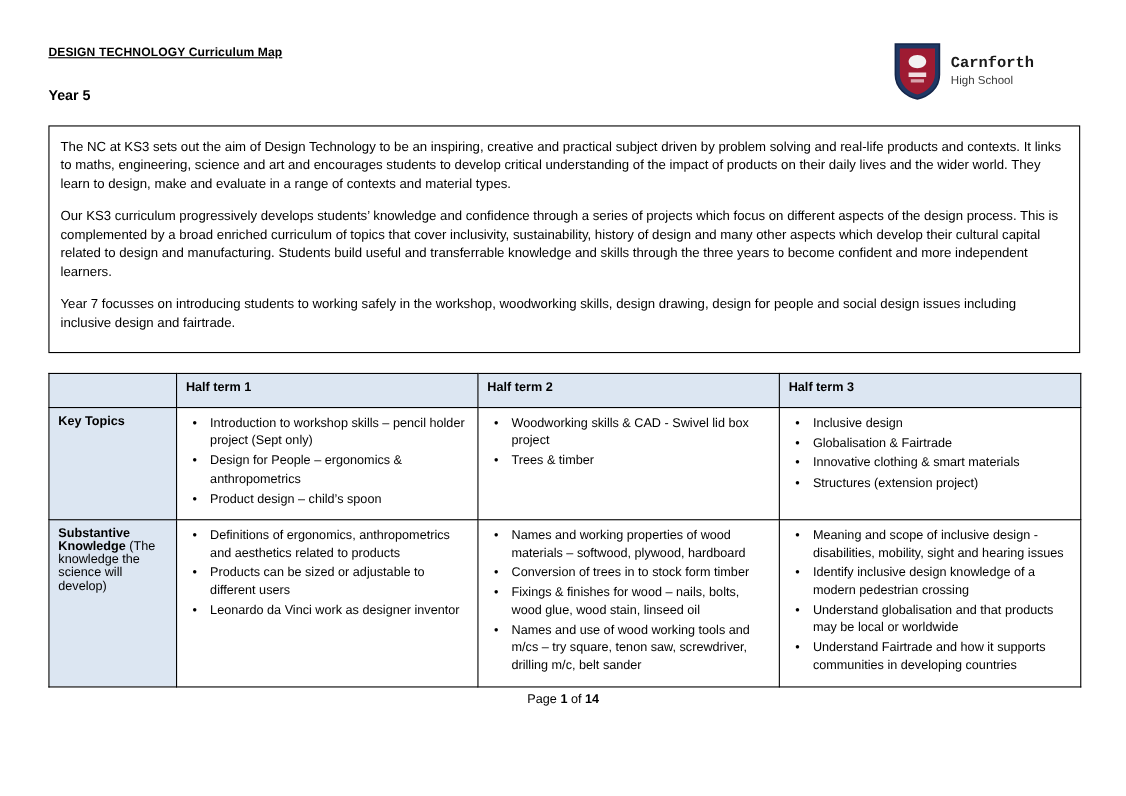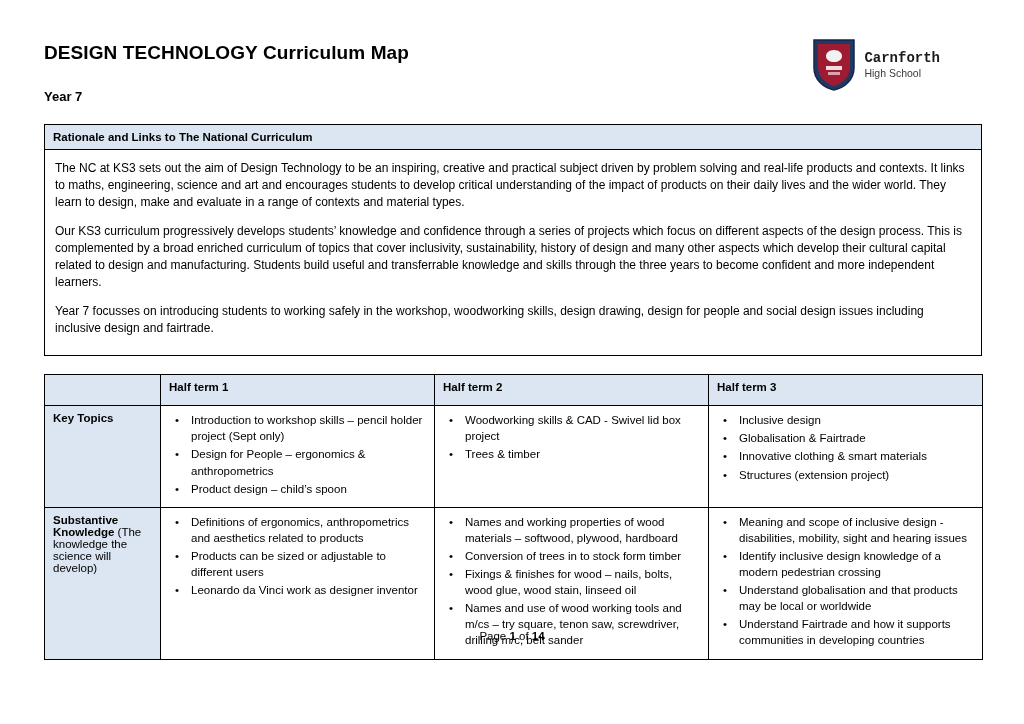--- a/index.html
+++ b/index.html
@@ -30,22 +30,23 @@
   }
 
   
   .header-row {
     display: flex;
     align-items: flex-start;
     justify-content: space-between;
   }
   .title-block { padding-top: 6px; }
   .doc-title {
-    font-size: 19px;
-    font-weight: bold;
+    font-size: 11px;
+    font-weight: bold;
+    text-decoration: underline;
     letter-spacing: 0.1px;
   }
   .year-title {
     font-size: 13px;
     font-weight: bold;
     margin-top: 25px;
   }
   .logo-block {
     display: flex;
     align-items: center;
@@ -158,41 +159,40 @@
 </style>
 </head>
 <body>
 
 <div class="page">
   <div class="content">
 
     <div class="header-row">
       <div class="title-block">
         <div class="doc-title">DESIGN TECHNOLOGY Curriculum Map</div>
-        <div class="year-title">Year 7</div>
+        <div class="year-title">Year 5</div>
       </div>
       <div class="logo-block">
         <div class="crest">
           <svg width="44" height="54" viewBox="0 0 44 54" xmlns="http://www.w3.org/2000/svg">
             <path d="M2 2 H42 V30 C42 42 32 50 22 52 C12 50 2 42 2 30 Z" fill="#1f3864" stroke="#15264a" stroke-width="1.5"></path>
             <path d="M6 6 H38 V29 C38 39 30 46 22 48 C14 46 6 39 6 29 Z" fill="#9e1b32"></path>
             <path d="M22 12 C17 12 14 15 14 18 C14 22 18 24 22 24 C26 24 30 22 30 18 C30 15 27 12 22 12 Z" fill="#f2f2f2"></path>
             <path d="M14 28 H30 V32 H14 Z" fill="#ffffff" opacity="0.85"></path>
             <path d="M16 34 H28 V37 H16 Z" fill="#ffffff" opacity="0.6"></path>
           </svg>
         </div>
         <div>
           <div class="school-name">Carnforth</div>
           <div class="school-sub">High School</div>
         </div>
       </div>
     </div>
 
     <div class="rationale">
-      <div class="rationale-head">Rationale and Links to The National Curriculum</div>
       <div class="rationale-body">
         <p>The NC at KS3 sets out the aim of Design Technology to be an inspiring, creative and practical subject driven by problem solving and real-life products and contexts. It links to maths, engineering, science and art and encourages students to develop critical understanding of the impact of products on their daily lives and the wider world. They learn to design, make and evaluate in a range of contexts and material types.</p>
         <p>Our KS3 curriculum progressively develops students’ knowledge and confidence through a series of projects which focus on different aspects of the design process. This is complemented by a broad enriched curriculum of topics that cover inclusivity, sustainability, history of design and many other aspects which develop their cultural capital related to design and manufacturing. Students build useful and transferrable knowledge and skills through the three years to become confident and more independent learners.</p>
         <p>Year 7 focusses on introducing students to working safely in the workshop, woodworking skills, design drawing, design for people and social design issues including inclusive design and fairtrade.</p>
       </div>
     </div>
 
     <table class="grid">
       <colgroup>
         <col class="col-label">

